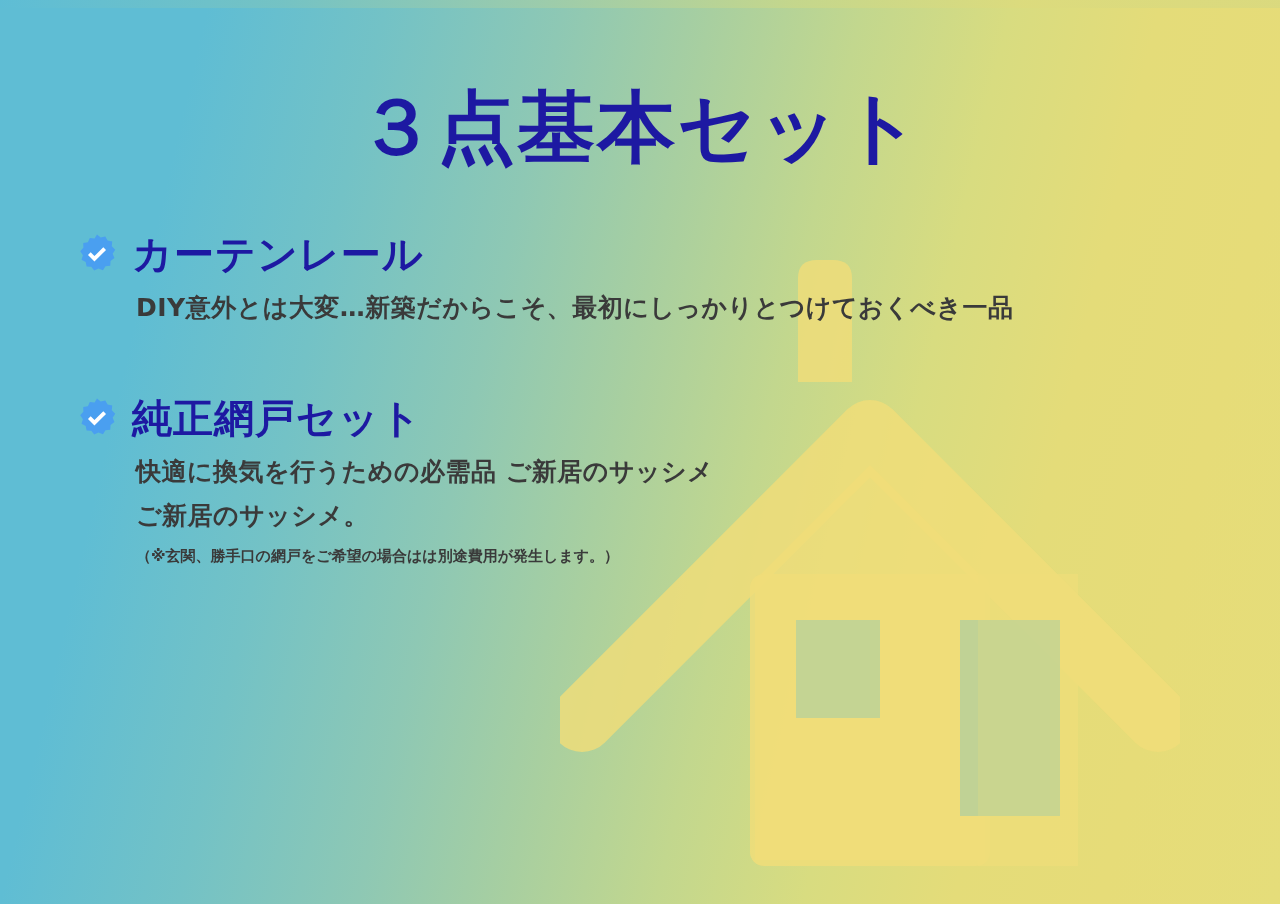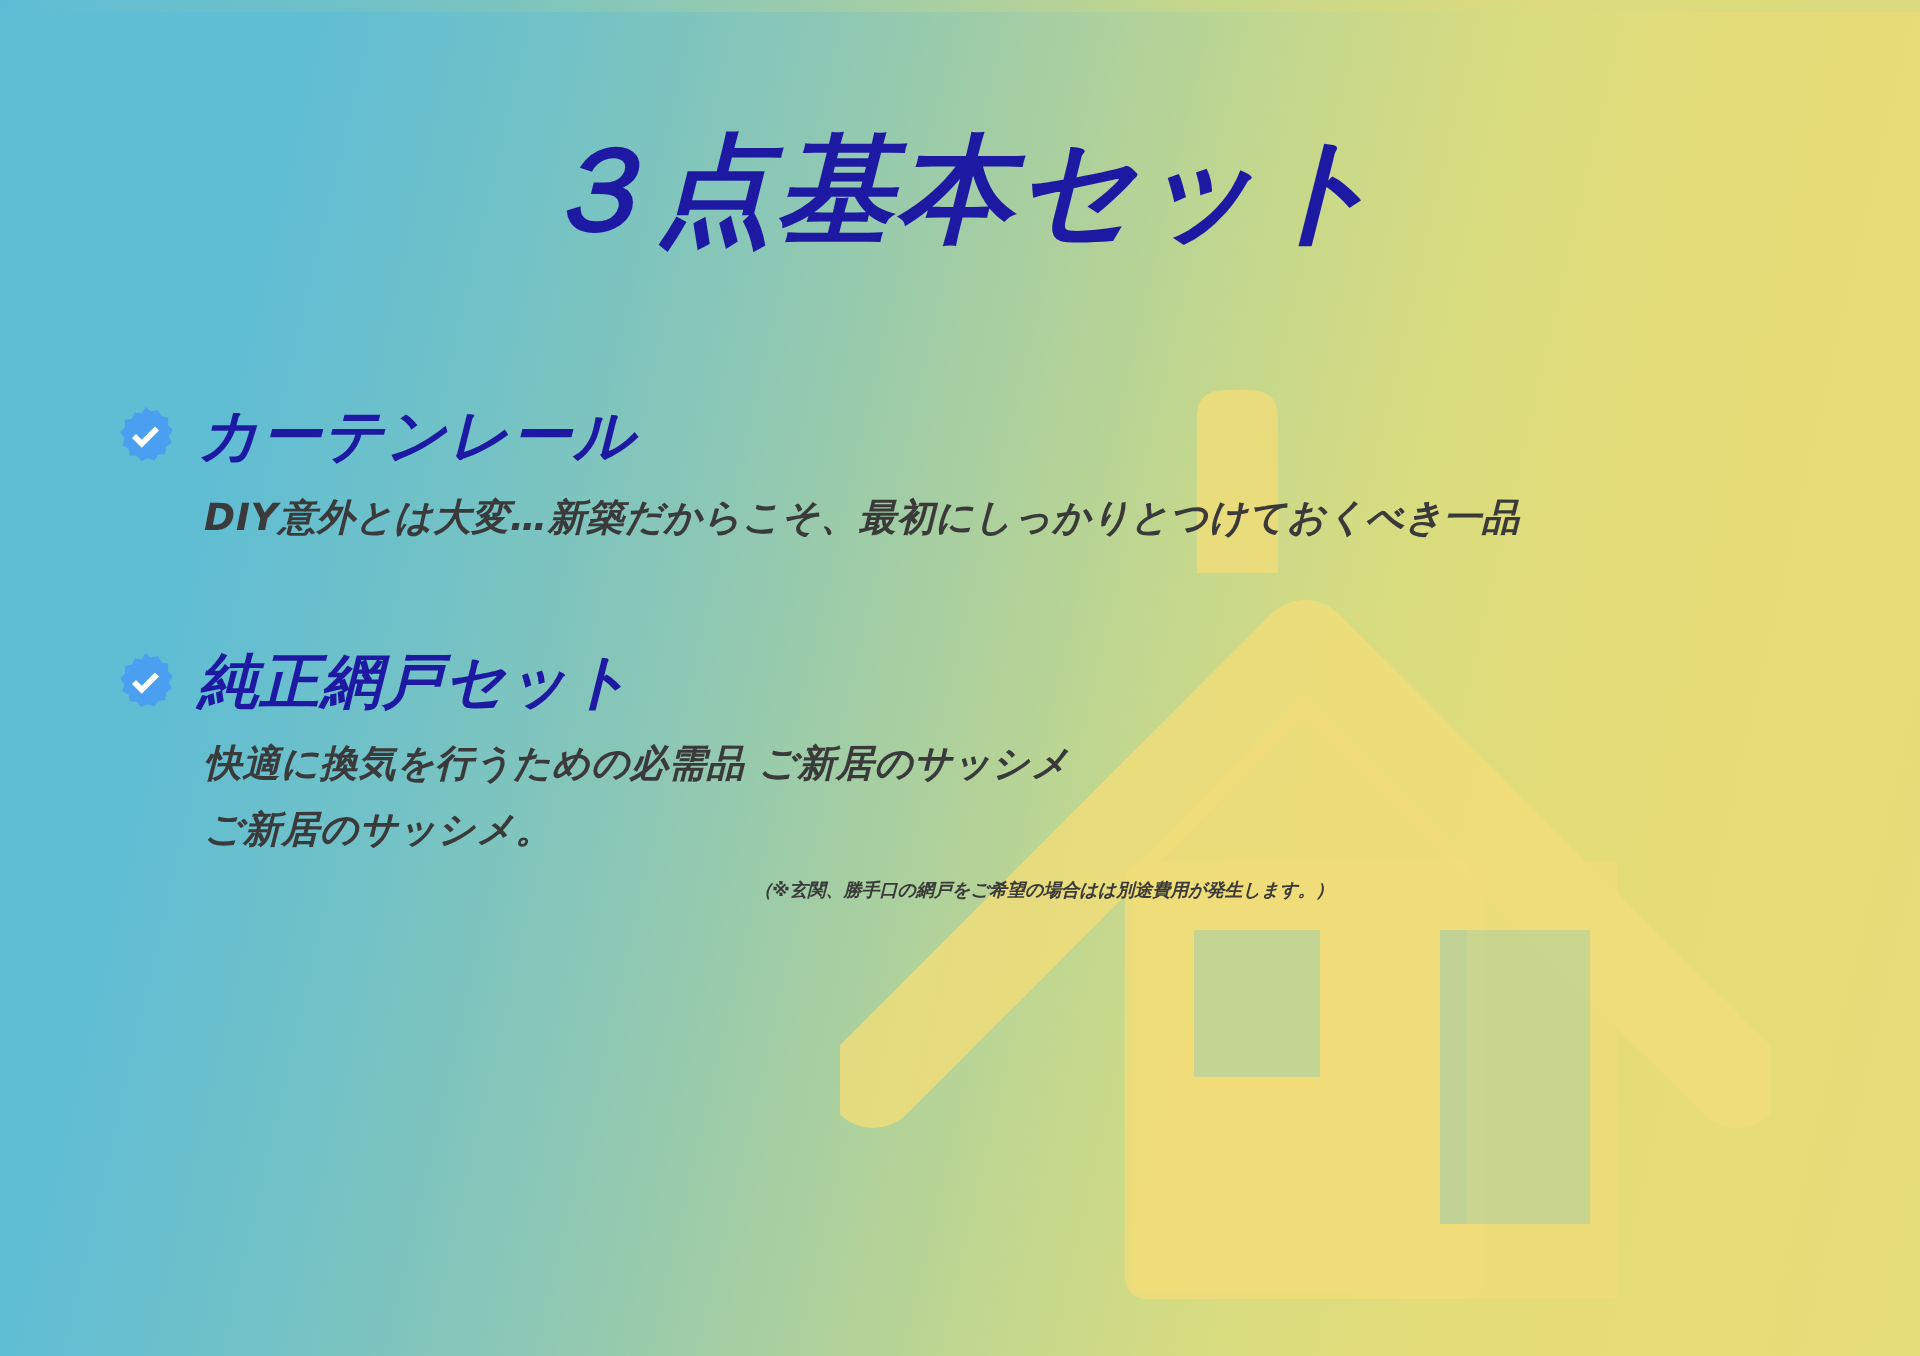--- a/index.html
+++ b/index.html
@@ -37,34 +37,34 @@
   #house-watermark{
     position:absolute;
     left:560px; top:250px;
     width:620px; height:654px;
     pointer-events:none;
   }
   #house-watermark svg{ display:block; width:100%; height:100%; }
 
   
   #content{
-    position:absolute; left:0; top:0; width:1280px; height:700px;font-style:italic;
+    position:absolute; left:0; top:0; width:1280px; height:700px;
   }
   #poster-title{
     position:absolute;
     left:0; right:0; top:88px;
     text-align:center;
     font-size:78px;
     line-height:1.0;
     font-weight:700;
     letter-spacing:2px;
     color:#1d19a2;
     white-space:nowrap;
   }
-  .section{ position:absolute; left:76px; width:1180px;margin-top:37px; }
+  .section{ position:absolute; left:76px; width:1180px; }
   #section-1{ top:228px; }
   #section-2{ top:392px; }
   #section-3{ top:632px; }
 
   .section-head{
     display:flex;
     align-items:center;
     gap:14px;
     height:52px;
   }
@@ -89,27 +89,26 @@
   }
   .body-line{
     font-size:25px;
     line-height:44px;
     color:#3a3a3a;
     font-weight:600;
     letter-spacing:.5px;
     white-space:nowrap;
   }
   .note-line{
-    font-size:12px;
+    font-size:15px;
     line-height:36px;
     color:#3a3a3a;
     font-weight:600;
     letter-spacing:0;
     white-space:nowrap;
-    text-align:center;
   }
 </style>
 </head>
 <body>
 
 <div id="poster">
 
   <div id="top-strip"></div>
 
   <div id="house-watermark">

